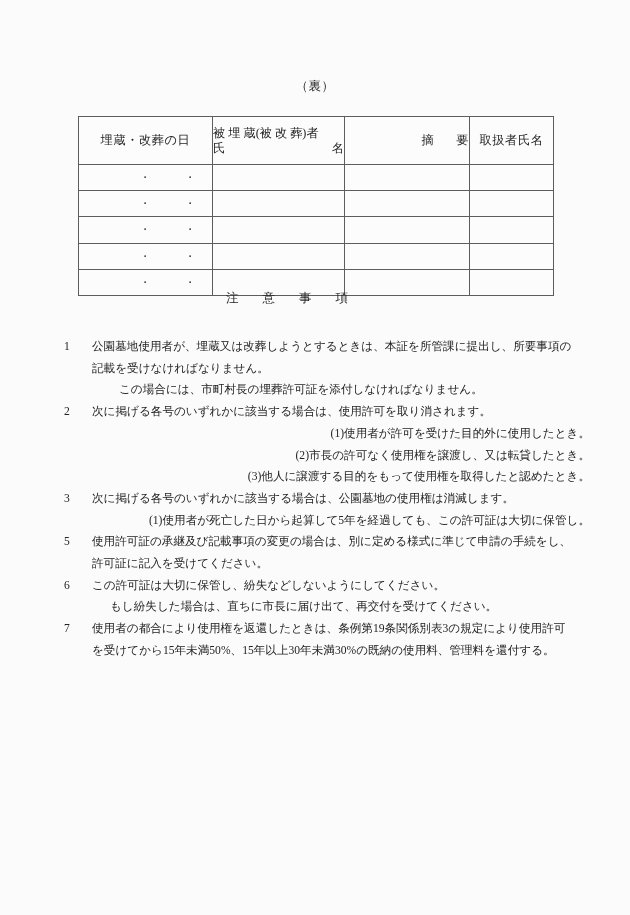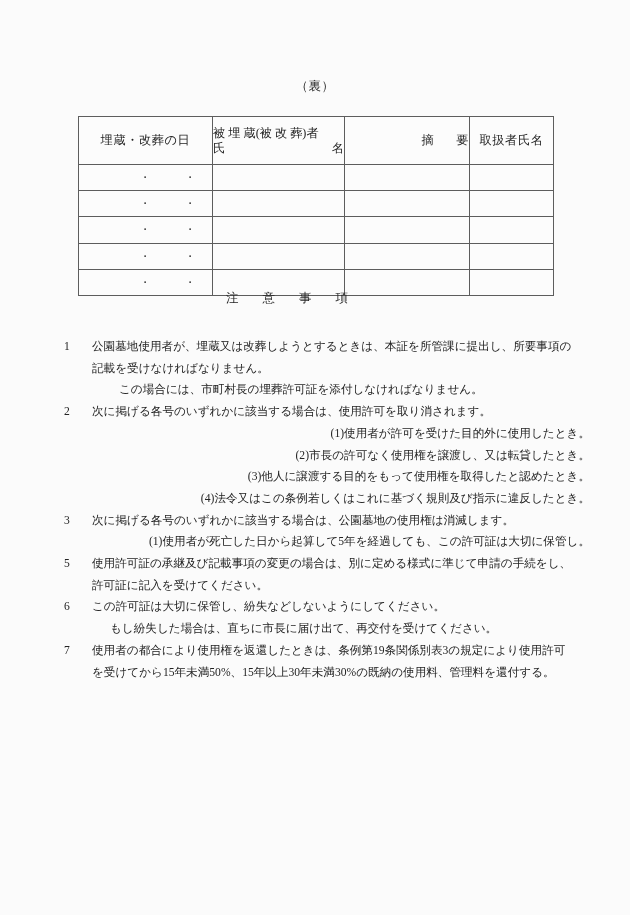--- a/index.html
+++ b/index.html
@@ -233,21 +233,20 @@
 
   <div class="notice-body">
 
     <p class="note-item"><span class="num">1</span><span>公園墓地使用者が、埋蔵又は改葬しようとするときは、本証を所管課に提出し、所要事項の記載を受けなければなりません。</span></p>
     <p class="note-indent-para">この場合には、市町村長の埋葬許可証を添付しなければなりません。</p>
 
     <p class="note-item"><span class="num">2</span><span>次に掲げる各号のいずれかに該当する場合は、使用許可を取り消されます。</span></p>
     <p class="note-sub"><span class="snum">(1)</span><span>使用者が許可を受けた目的外に使用したとき。</span></p>
     <p class="note-sub"><span class="snum">(2)</span><span>市長の許可なく使用権を譲渡し、又は転貸したとき。</span></p>
     <p class="note-sub"><span class="snum">(3)</span><span>他人に譲渡する目的をもって使用権を取得したと認めたとき。</span></p>
-    <p class="note-sub"><span class="snum">(4)</span><span>法令又はこの条例若しくはこれに基づく規則及び指示に違反したとき。</span></p>
 
     <p class="note-item"><span class="num">3</span><span>次に掲げる各号のいずれかに該当する場合は、公園墓地の使用権は消滅します。</span></p>
     <p class="note-sub"><span class="snum">(1)</span><span>使用者が死亡した日から起算して5年を経過しても、この許可証は大切に保管し。</span></p>
 
 
     <p class="note-item"><span class="num">5</span><span>使用許可証の承継及び記載事項の変更の場合は、別に定める様式に準じて申請の手続をし、許可証に記入を受けてください。</span></p>
 
     <p class="note-item"><span class="num">6</span><span>この許可証は大切に保管し、紛失などしないようにしてください。</span></p>
     <p class="note-cont">もし紛失した場合は、直ちに市長に届け出て、再交付を受けてください。</p>
 

